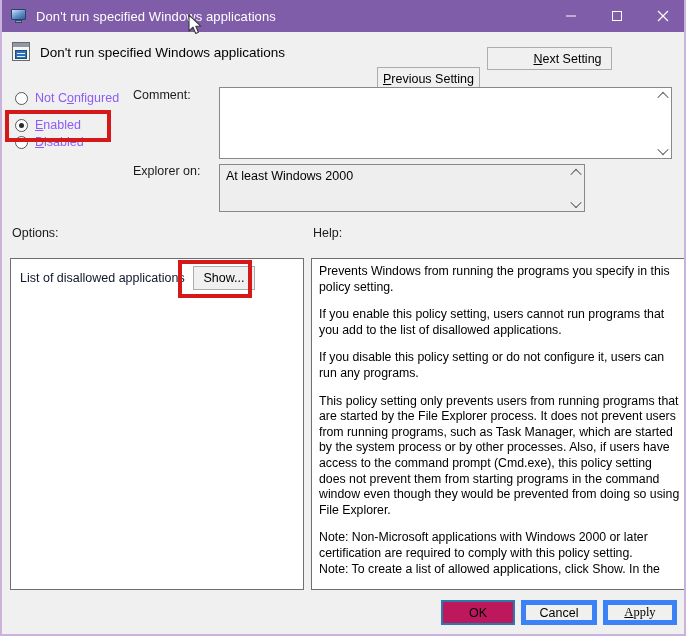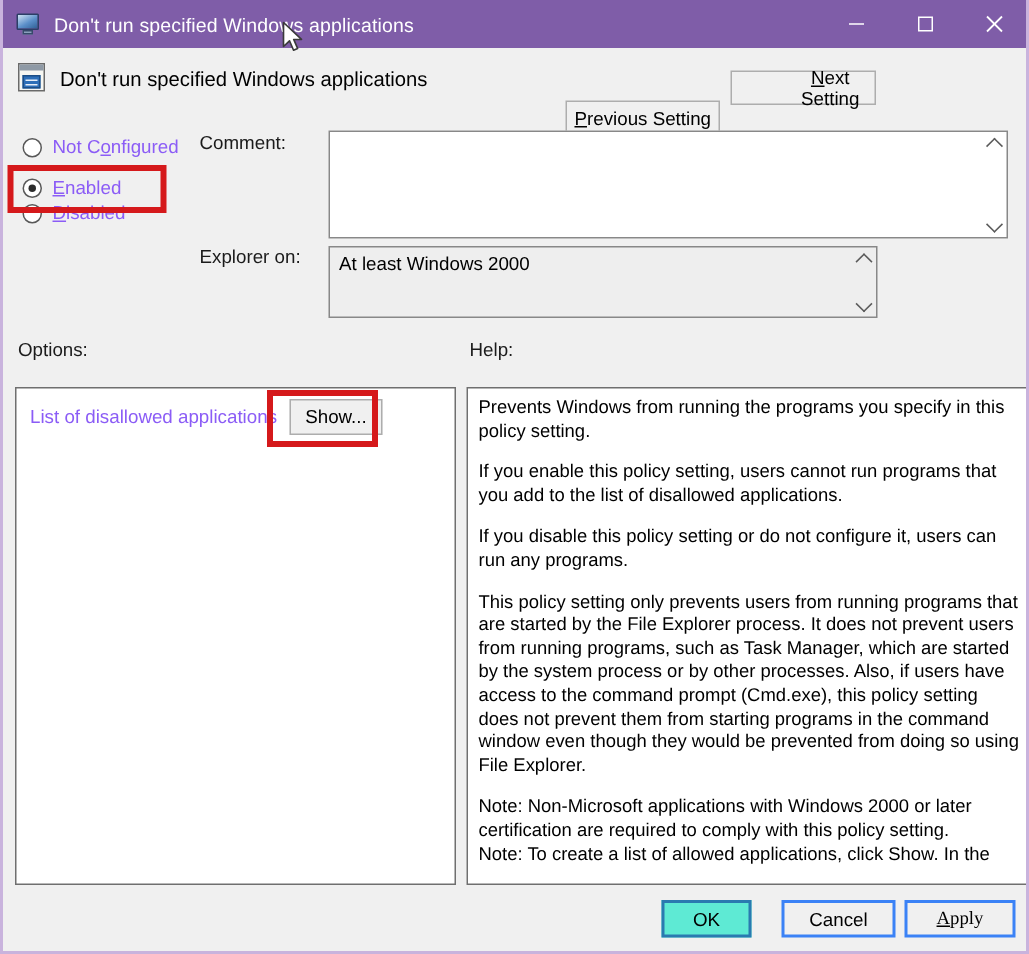--- a/index.html
+++ b/index.html
@@ -131,21 +131,21 @@
     font-family: "Liberation Sans", sans-serif;
     font-size: 12.5px;
     color: #000;
     padding: 0;
     cursor: default;
     display: flex;
     align-items: center;
     justify-content: center;
   }
   #btn-prev { left: 375px; width: 103px; margin-top: 20px; }
-  #btn-next { left: 485px; width: 97px; padding-left: 36px; }
+  #btn-next { left: 485px; width: 125px; padding-left: 36px; }
   .acc { text-decoration: underline; }
 
   
   .radio-row {
     position: absolute;
     display: flex;
     align-items: flex-end;
     left: 13px;
     font-size: 12.5px;
     color: #8b5cf6;
@@ -235,21 +235,21 @@
     left: 8px; top: 258px;
     width: 294px; height: 332px;
     background: #ffffff;
     border: 1px solid #6f6f6f;
     box-sizing: border-box;
   }
   #option-label {
     position: absolute;
     left: 9px; top: 12px;
     font-size: 12.5px;
-    color: #8b5cf6;
+    color: #0f172a;
     white-space: nowrap;
   }
   #btn-show {
     position: absolute;
     left: 182px; top: 7px;
     width: 62px; height: 24px;
     background: #f0f0f0;
     border: 1px solid #adadad;
     font-family: "Liberation Sans", sans-serif;
     font-size: 12.5px;
@@ -294,31 +294,31 @@
     width: 15px; height: 204px;
     background: #cdcdcd;
   }
 
   
   .dlgbtn {
     position: absolute;
     top: 600px;
     height: 25px;
     background: #f0f0f0;
-    border: 2px solid #3b82f6;
+    border: 5px solid #3b82f6;
     font-family: "Liberation Sans", sans-serif;
     font-size: 12.5px;
     color: #000;
     padding: 0;
     cursor: default;
   }
   #btn-ok {
-    left: 439px; width: 60px;
+    left: 439px; width: 74px;
     border: 2px solid #2a7ab0;
-    background: #5eead4;
+    background: #be185d;
   }
   #btn-cancel { left: 519px; width: 76px; }
   #btn-apply  { left: 601px; width: 74px; font-family: Liberation Serif, serif; }
 
   
   .redbox {
     position: absolute;
     border: 4px solid #d5191b;
     box-sizing: border-box;
     pointer-events: none;

